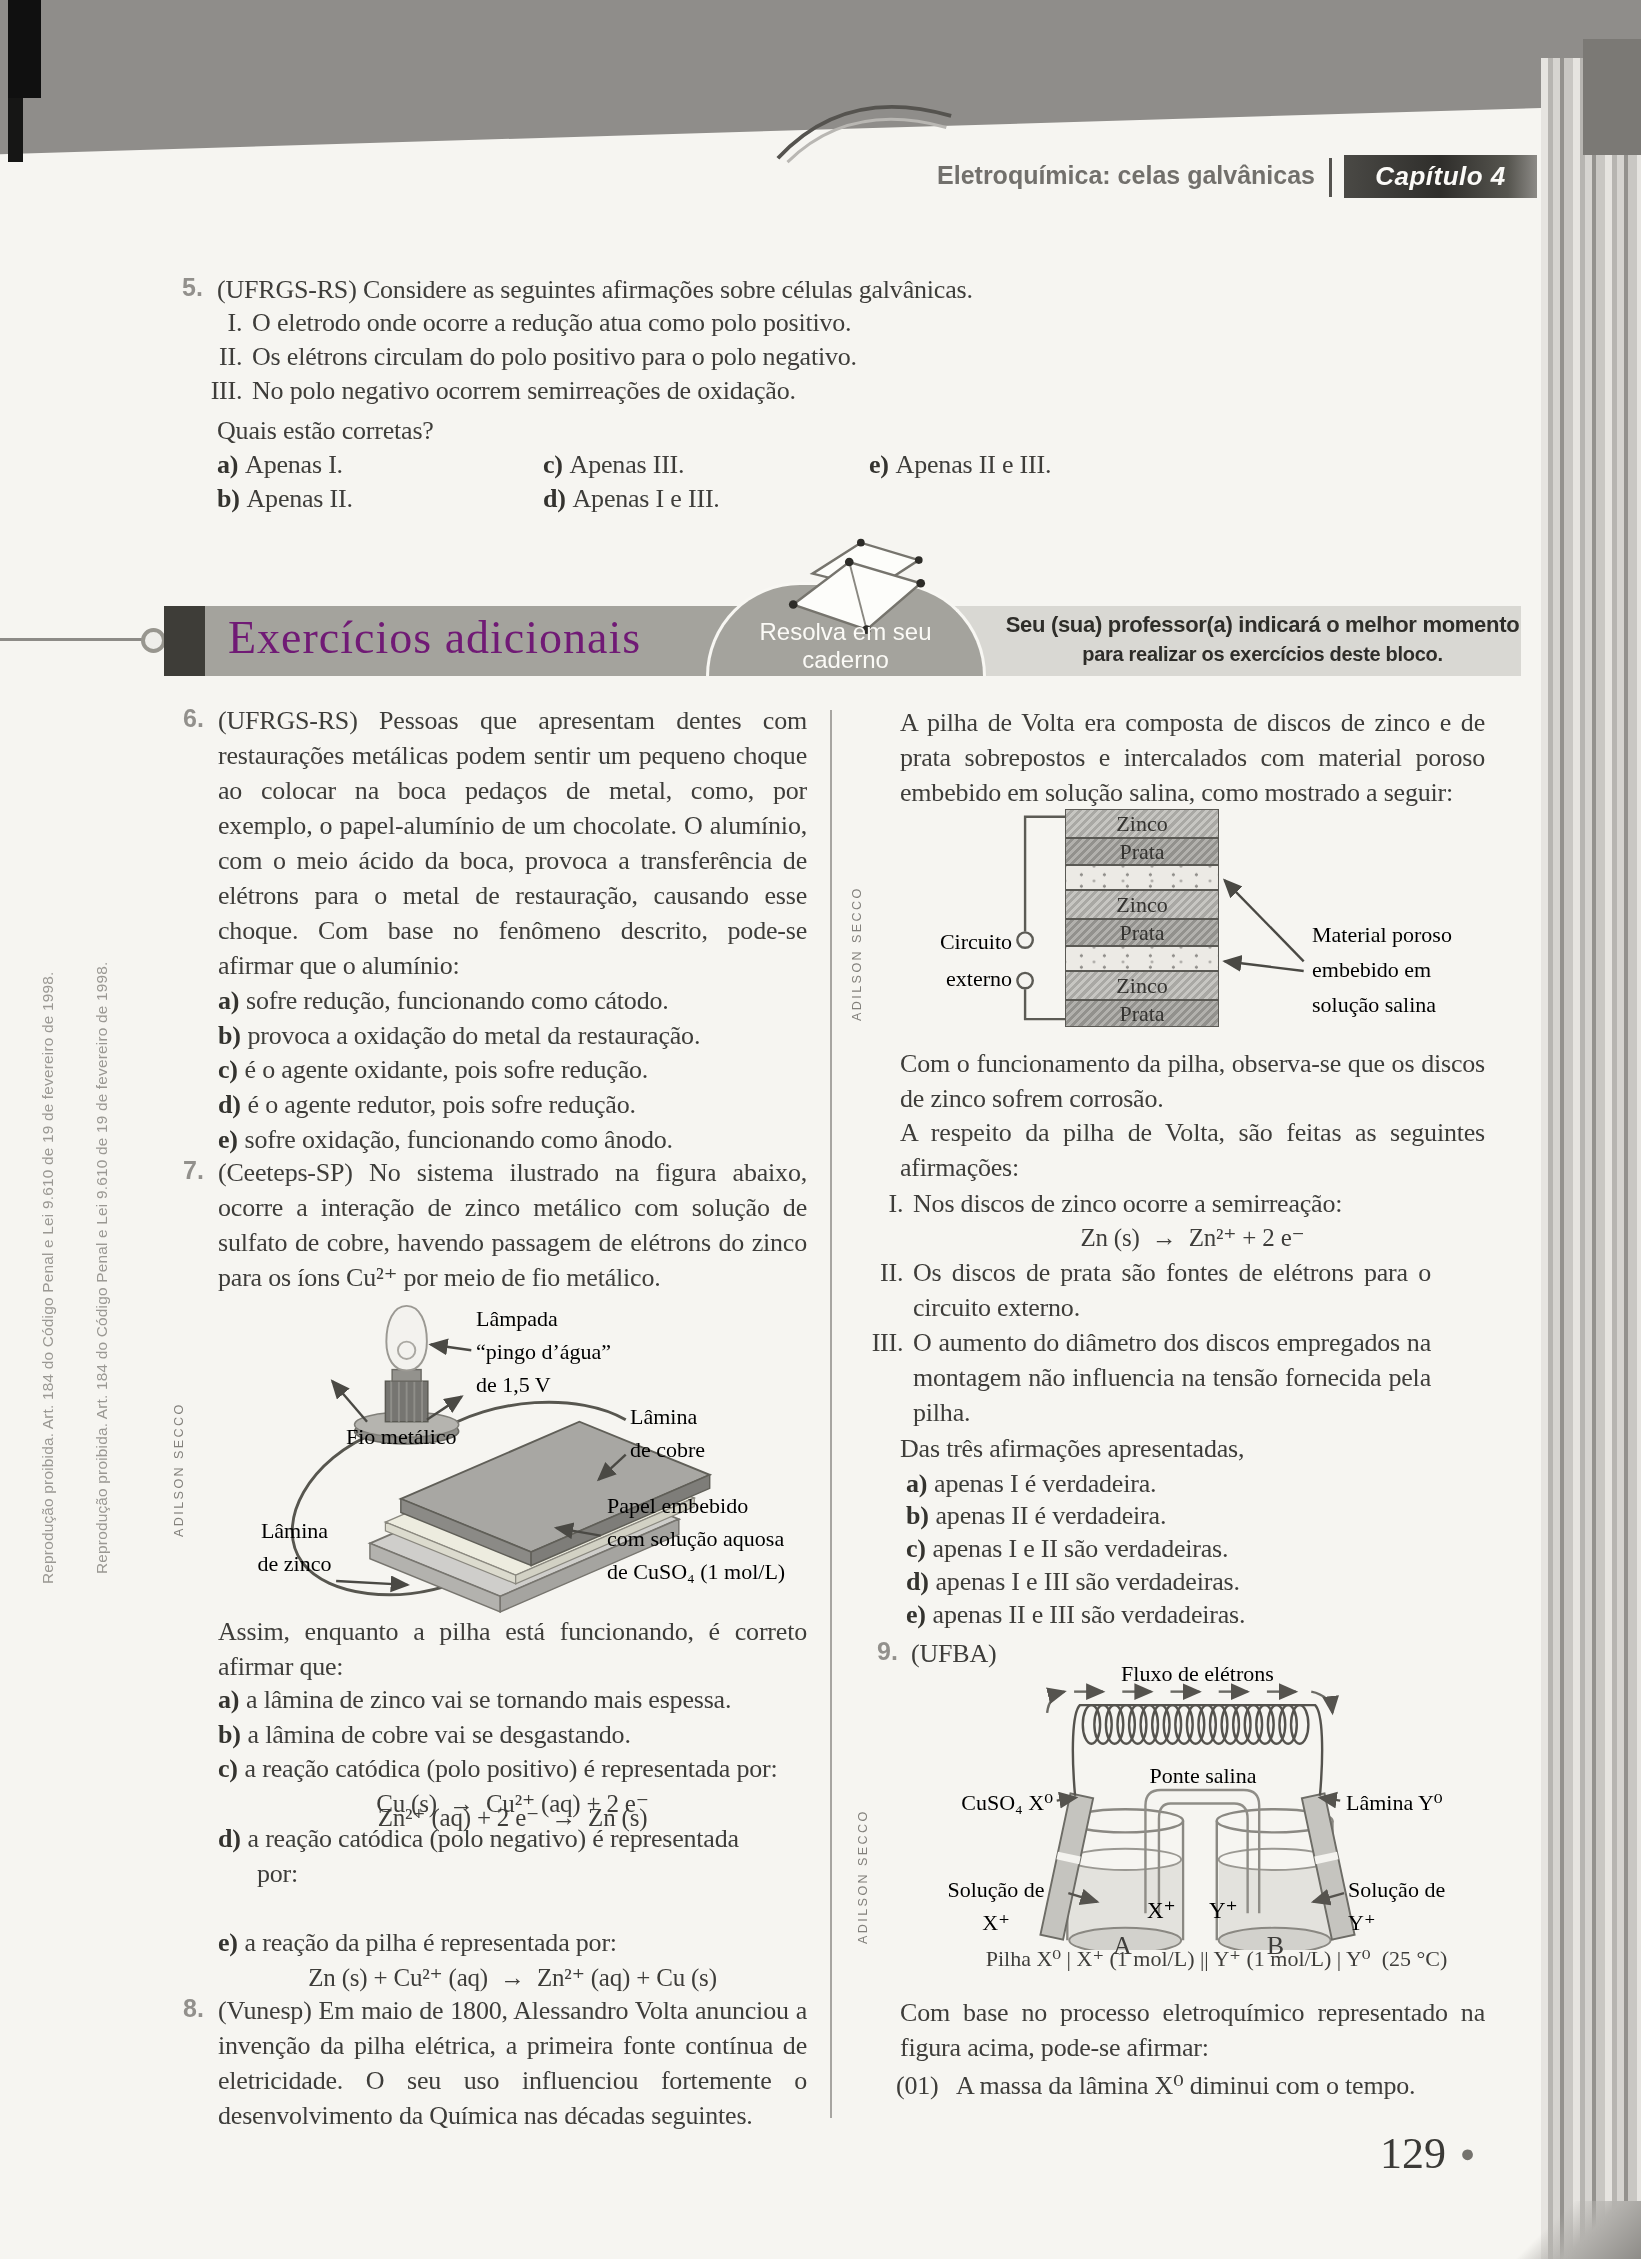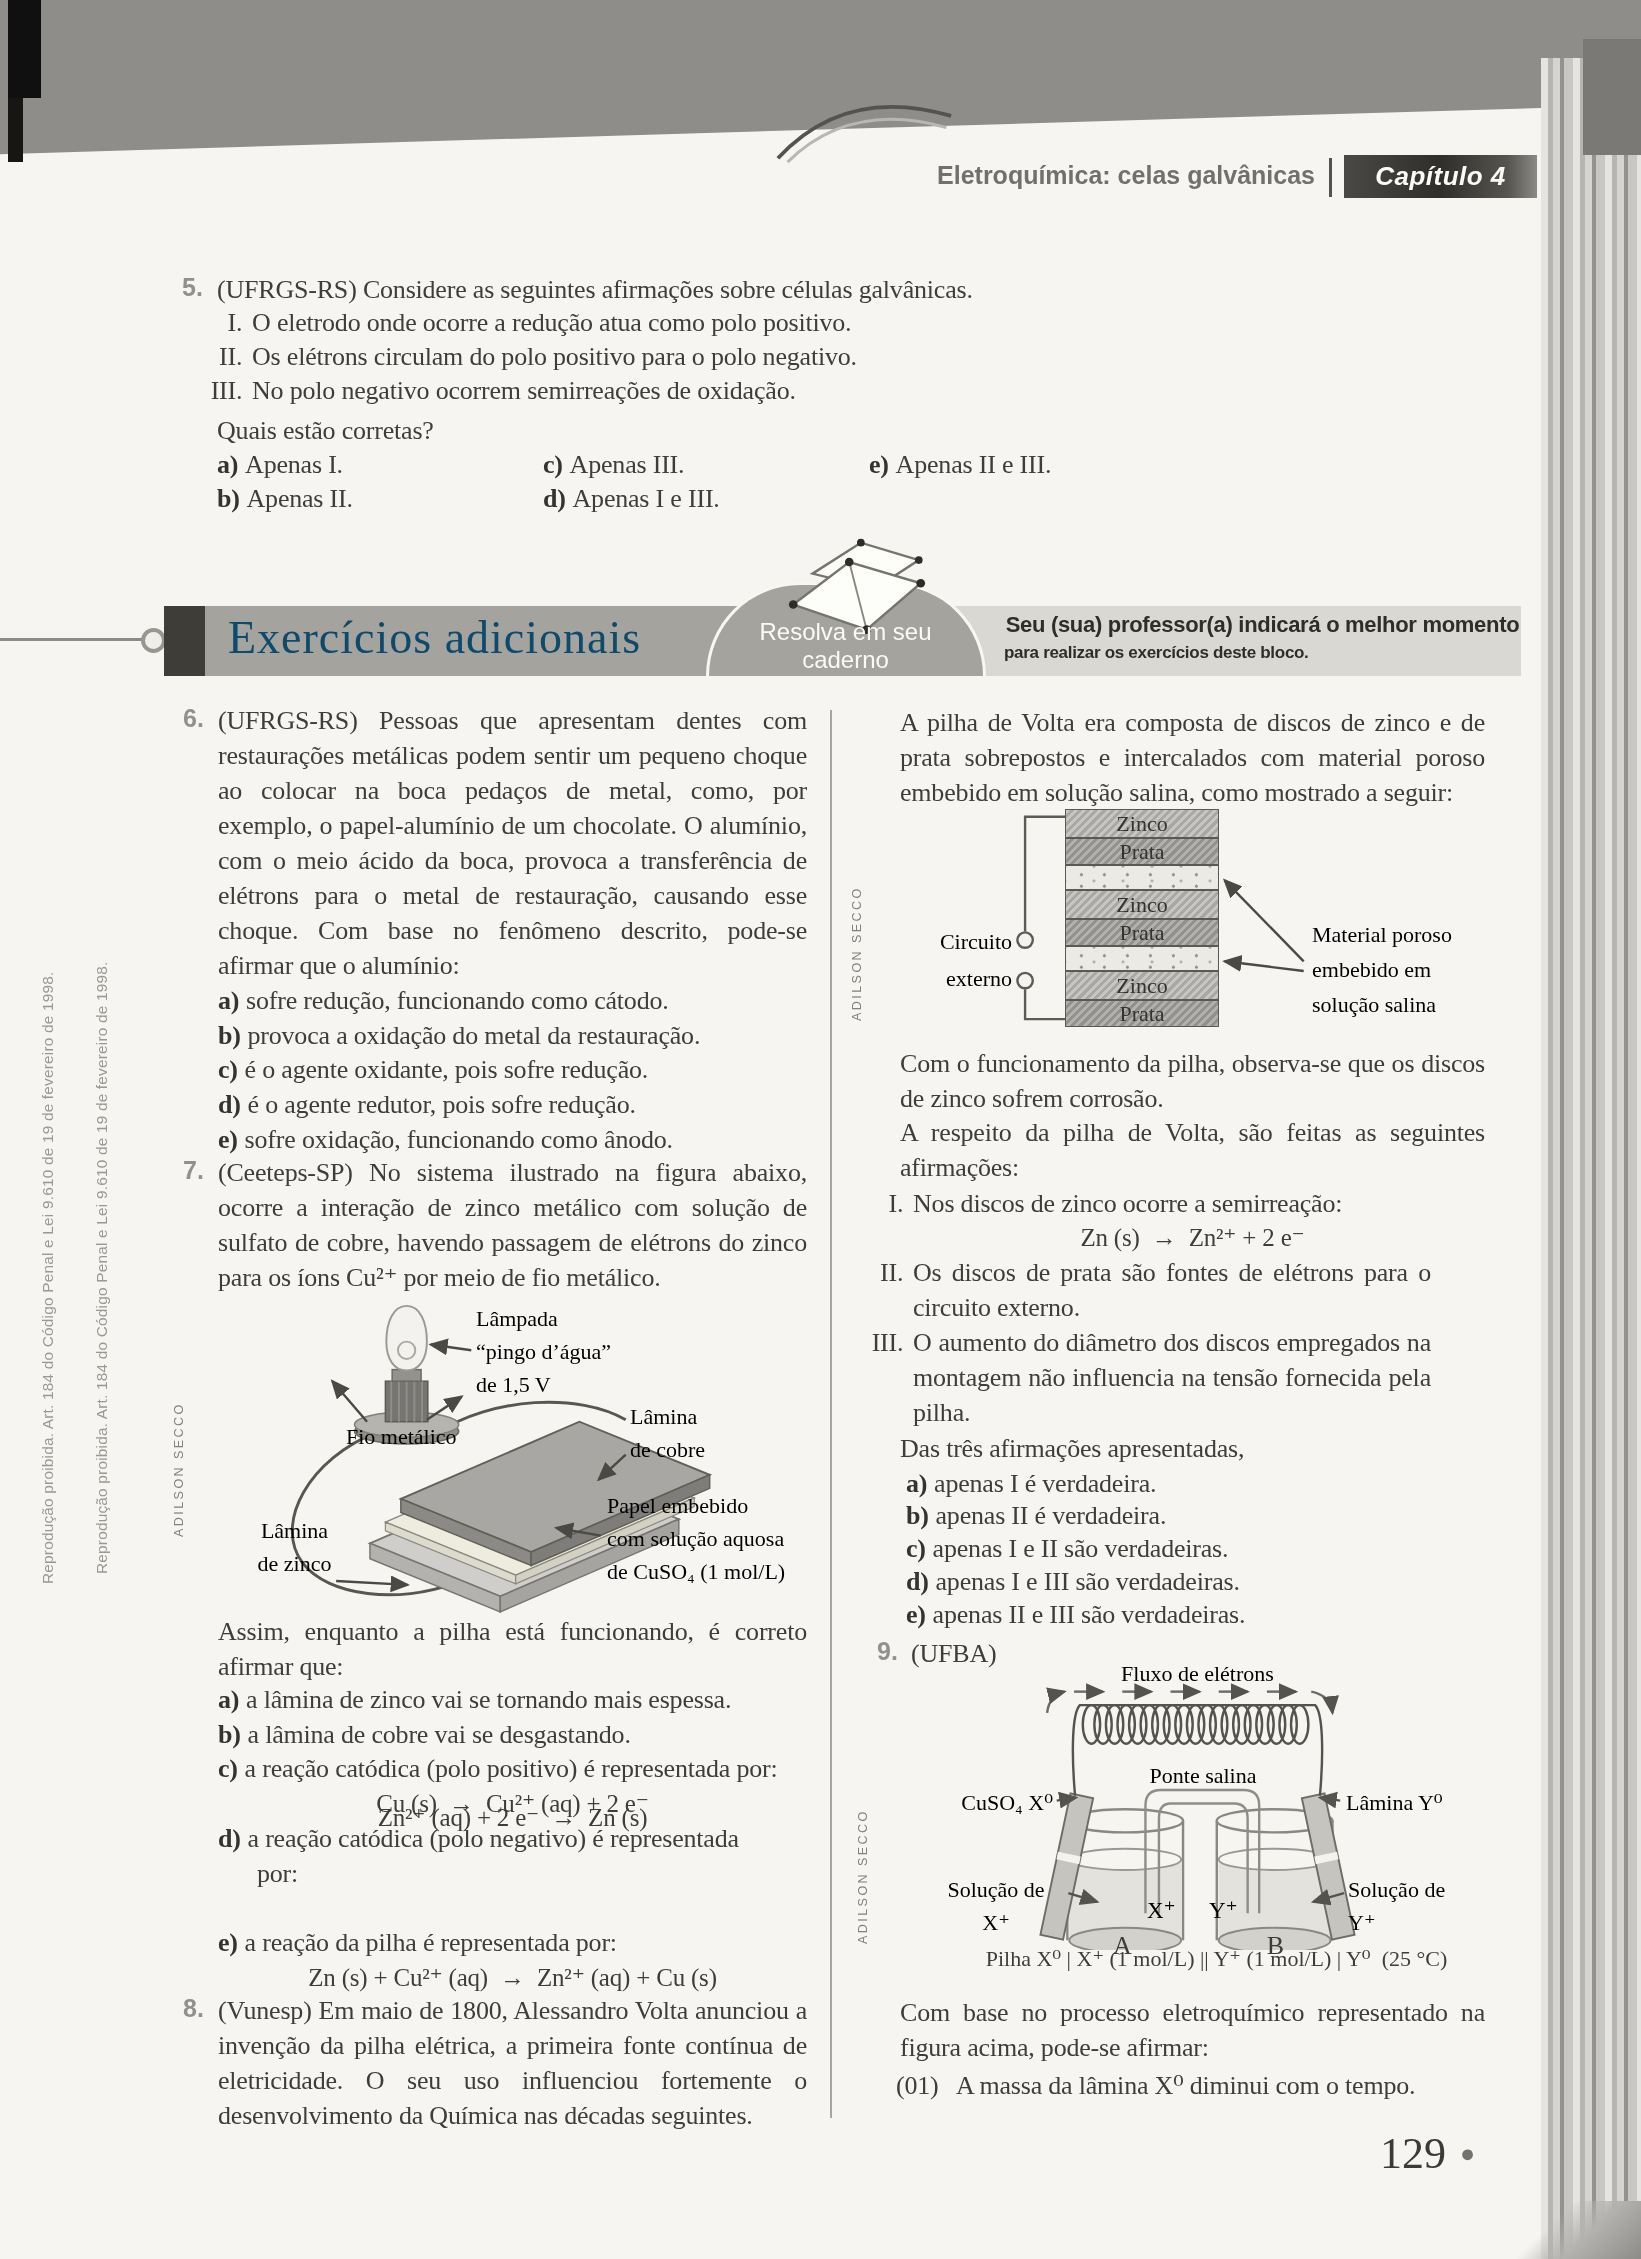--- a/index.html
+++ b/index.html
@@ -88,25 +88,25 @@
   <b>e)</b><span>Apenas II e III.</span></div>
 
 <div class="abs" style="left:0;top:638px;width:147px;height:2.9px;background:#8d8b87"></div>
 <div class="abs" style="left:141px;top:628px;width:25px;height:25px;border-radius:50%;
             border:4.8px solid #98968f;background:#efeeea"></div>
 <div class="abs" style="left:164px;top:606px;width:41px;height:70px;background:#3e3d38"></div>
 <div class="abs" style="left:205px;top:606px;width:641px;height:70px;background:#a4a39d"></div>
 <div class="abs" style="left:846px;top:606px;width:675px;height:70px;background:#d9d8d3"></div>
 <div class="abs sans" style="left:1004px;top:612px;width:517px;text-align:center;font-size:22px;
             font-weight:bold;color:#2e2d29;letter-spacing:-0.3px">Seu (sua) professor(a) indicará o melhor momento</div>
-<div class="abs sans" style="left:1004px;top:643px;width:517px;text-align:left;font-size:17px;
+<div class="abs sans" style="left:1004px;top:643px;width:517px;text-align:center;font-size:20px;
             font-weight:bold;color:#2e2d29;letter-spacing:-0.3px">para realizar os exercícios deste bloco.</div>
 <div class="abs" style="left:706px;top:582px;width:280px;height:94px;border-radius:145px 145px 0 0;
             background:#a4a39d;border:3.9px solid #f8f7f3;border-bottom:none"></div>
-<div class="abs" style="left:228px;top:611px;font-size:46px;color:#0c4a6e;letter-spacing:1px">Exercícios adicionais</div>
+<div class="abs" style="left:228px;top:611px;font-size:46px;color:#701a75;letter-spacing:1px">Exercícios adicionais</div>
 <svg class="abs" style="left:772px;top:533px" width="169" height="116" viewBox="0 0 175 120">
   <path d="M42,42 L92,10 L152,28 L106,58 Z" fill="#fdfdfa" stroke="#76746d" stroke-width="2.5"></path>
   <path d="M22,74 L80,30 L154,52 L98,100 Z" fill="#fdfdfa" stroke="#76746d" stroke-width="2.5"></path>
   <path d="M80,30 L98,100" fill="none" stroke="#8a8881" stroke-width="2"></path>
   <g fill="#2d2c28">
     <circle cx="22" cy="74" r="4.5"></circle>
       <circle cx="80" cy="30" r="4.5"></circle>
     <circle cx="154" cy="52" r="4.5"></circle>
       <circle cx="98" cy="100" r="4.5"></circle>
     <circle cx="92" cy="10" r="4"></circle>

